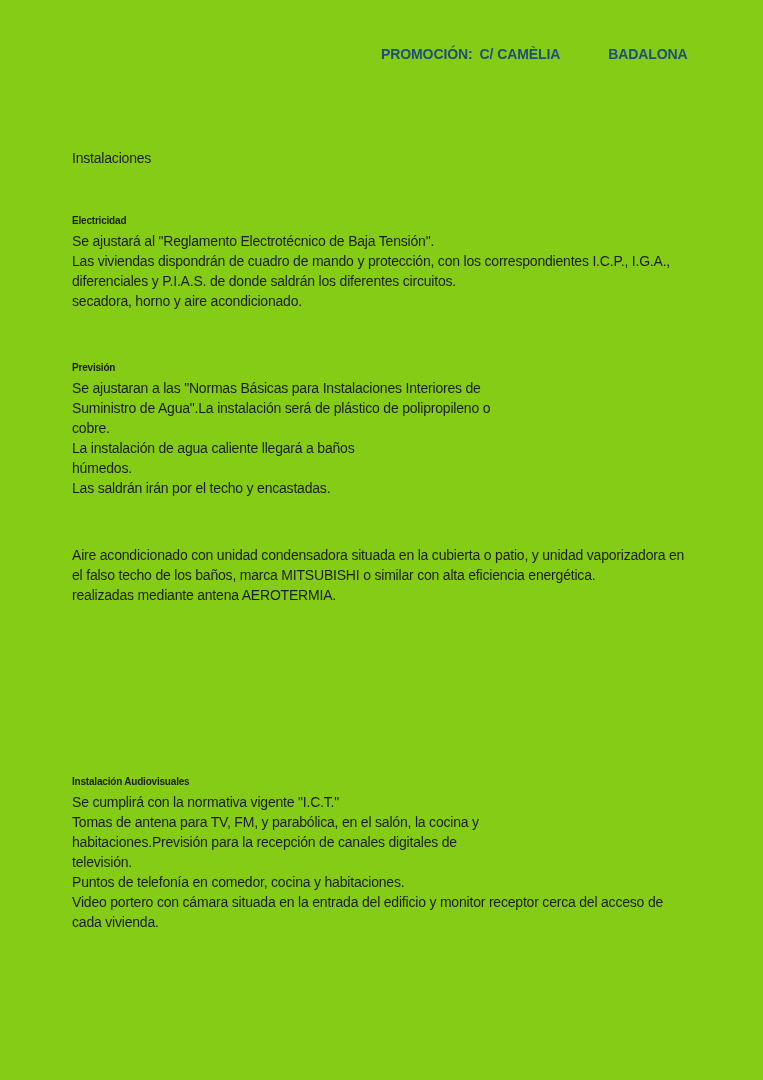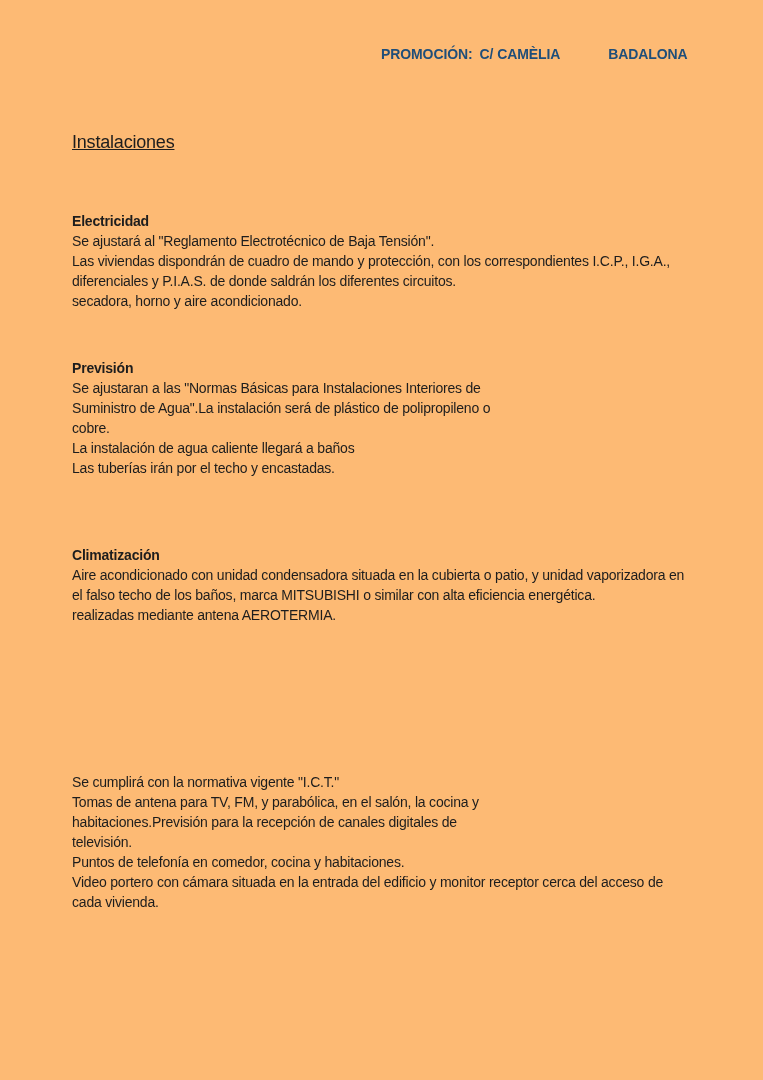--- a/index.html
+++ b/index.html
@@ -4,55 +4,54 @@
 <style>
   html, body {
     margin: 0;
     padding: 0;
     background: #ffffff;
   }
   .page {
     position: relative;
     width: 763px;
     height: 1080px;
-    background: #fdba74;
+    background: #84cc16;
     font-family: "Liberation Sans", sans-serif;
     font-size: 14px;
     letter-spacing: -0.2px;
     color: #1d1d1d;
     overflow: hidden;
   }
   .doc-header {
     position: absolute;
     top: 46px;
     left: 381px;
     font-size: 14px;
     font-weight: bold;
     letter-spacing: -0.1px;
     white-space: nowrap;
   }
   .doc-header .promo-value { margin-left: 7px; }
   .doc-header .city { margin-left: 48px; }
   .doc-title {
     position: absolute;
-    top: 132px;
+    top: 148px;
     left: 72px;
-    font-size: 18px;
-    text-decoration: underline;
+    font-size: 14px;
     line-height: 20px;
   }
   .sec {
     position: absolute;
     left: 72px;
     right: 55px;
   }
   .sec h2 {
     margin: 0;
     padding: 0;
-    font-size: 14px;
+    font-size: 10px;
     font-weight: bold;
     line-height: 20px;
     letter-spacing: -0.2px;
   }
   .ln {
     line-height: 20px;
     white-space: nowrap;
   }
 </style>
 </head>
@@ -73,32 +72,33 @@
     <div class="ln">diferenciales y P.I.A.S. de donde saldrán los diferentes circuitos.</div>
     <div class="ln">secadora, horno y aire acondicionado.</div>
   </section>
 
   <section class="sec" style="top:358px">
     <h2>Previsión</h2>
     <div class="ln">Se ajustaran a las "Normas Básicas para Instalaciones Interiores de</div>
     <div class="ln">Suministro de Agua".La instalación será de plástico de polipropileno o</div>
     <div class="ln">cobre.</div>
     <div class="ln">La instalación de agua caliente llegará a baños</div>
-    <div class="ln">Las tuberías irán por el techo y encastadas.</div>
+    <div class="ln">húmedos.</div>
+    <div class="ln">Las saldrán irán por el techo y encastadas.</div>
   </section>
 
   <section class="sec" style="top:545px">
-    <h2>Climatización</h2>
     <div class="ln">Aire acondicionado con unidad condensadora situada en la cubierta o patio, y unidad vaporizadora en</div>
     <div class="ln">el falso techo de los baños, marca MITSUBISHI o similar con alta eficiencia energética.</div>
     <div class="ln">realizadas mediante antena AEROTERMIA.</div>
   </section>
 
 
   <section class="sec" style="top:772px">
+    <h2>Instalación Audiovisuales</h2>
     <div class="ln">Se cumplirá con la normativa vigente "I.C.T."</div>
     <div class="ln">Tomas de antena para TV, FM, y parabólica, en el salón, la cocina y</div>
     <div class="ln">habitaciones.Previsión para la recepción de canales digitales de</div>
     <div class="ln">televisión.</div>
     <div class="ln">Puntos de telefonía en comedor, cocina y habitaciones.</div>
     <div class="ln">Video portero con cámara situada en la entrada del edificio y monitor receptor cerca del acceso de</div>
     <div class="ln">cada vivienda.</div>
   </section>
 
   <section class="sec" style="top:956px">

